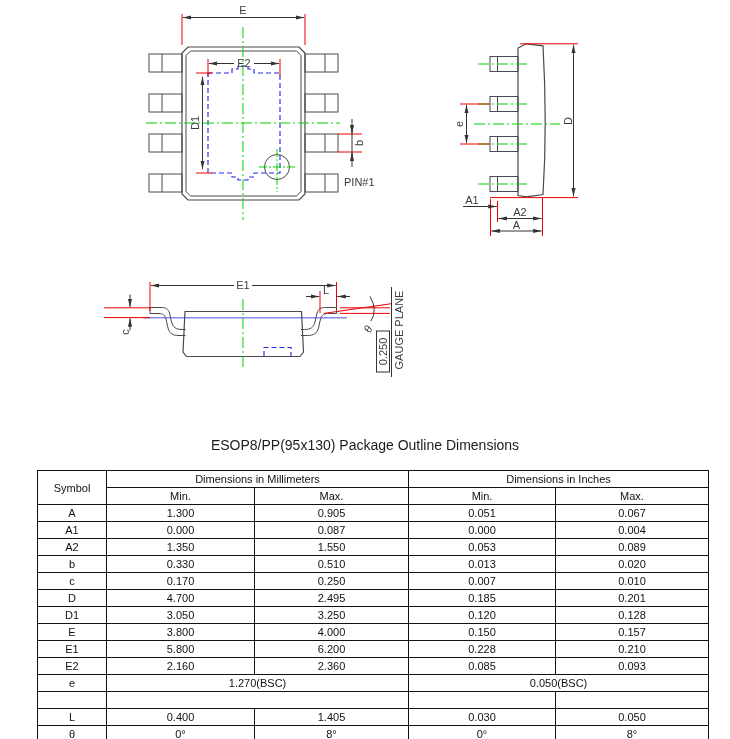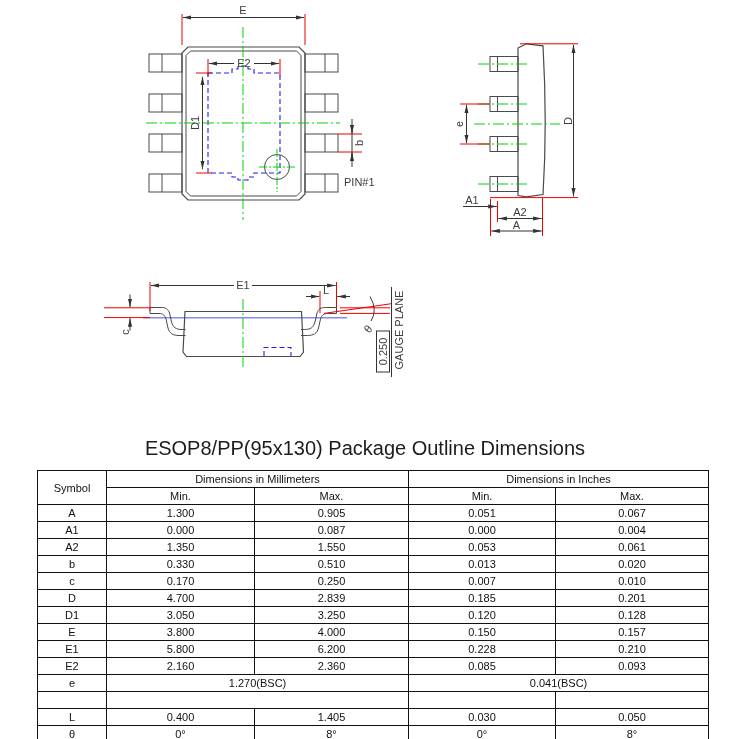--- a/index.html
+++ b/index.html
@@ -8,21 +8,21 @@
   svg text{font-family:"Liberation Sans",sans-serif;font-size:11px;fill:#3c3c3c;}
   .ol{stroke:#4a4a4a;fill:none;stroke-width:1.2;}
   .ol2{stroke:#4a4a4a;fill:none;stroke-width:1;}
   .dim{stroke:#333;fill:none;stroke-width:1;}
   .ext{stroke:#f00000;fill:none;stroke-width:1;}
   .cl{stroke:#00d400;fill:none;stroke-width:1;stroke-dasharray:11 3 2 3;}
   .cl2{stroke:#00d400;fill:none;stroke-width:1;stroke-dasharray:8 2 2 2;}
   .hid{stroke:#2222f0;fill:none;stroke-width:1.1;stroke-dasharray:5 3;}
   .gp{stroke:#8888f0;fill:none;stroke-width:1.6;}
   #title{position:absolute;left:0;top:437px;width:730px;text-align:center;
-         font-size:20px;color:#1c1c1c;}
+         font-size:14px;color:#1c1c1c;}
   #dimtable{position:absolute;left:37px;top:470px;width:671px;border-collapse:collapse;
             table-layout:fixed;font-size:11px;color:#111;}
   #dimtable td,#dimtable th{border:1px solid #111;text-align:center;vertical-align:middle;
             height:16px;padding:0;font-weight:normal;}
 </style>
 </head>
 <body>
 
 <div id="page">
 
@@ -256,40 +256,40 @@
       <td>0.000</td>
       <td>0.087</td>
       <td>0.000</td>
       <td>0.004</td>
     </tr>
     <tr>
       <td>A2</td>
       <td>1.350</td>
       <td>1.550</td>
       <td>0.053</td>
-      <td>0.061</td>
+      <td>0.089</td>
     </tr>
     <tr>
       <td>b</td>
       <td>0.330</td>
       <td>0.510</td>
       <td>0.013</td>
       <td>0.020</td>
     </tr>
     <tr>
       <td>c</td>
       <td>0.170</td>
       <td>0.250</td>
       <td>0.007</td>
       <td>0.010</td>
     </tr>
     <tr>
       <td>D</td>
       <td>4.700</td>
-      <td>2.839</td>
+      <td>2.495</td>
       <td>0.185</td>
       <td>0.201</td>
     </tr>
     <tr>
       <td>D1</td>
       <td>3.050</td>
       <td>3.250</td>
       <td>0.120</td>
       <td>0.128</td>
     </tr>
@@ -310,21 +310,21 @@
     <tr>
       <td>E2</td>
       <td>2.160</td>
       <td>2.360</td>
       <td>0.085</td>
       <td>0.093</td>
     </tr>
     <tr>
       <td>e</td>
       <td colspan="2">1.270(BSC)</td>
-      <td colspan="2">0.041(BSC)</td>
+      <td colspan="2">0.050(BSC)</td>
     </tr>
     <tr>
       <td></td>
       <td colspan="2"></td>
       <td></td>
       <td></td>
     </tr>
     <tr>
       <td>L</td>
       <td>0.400</td>

